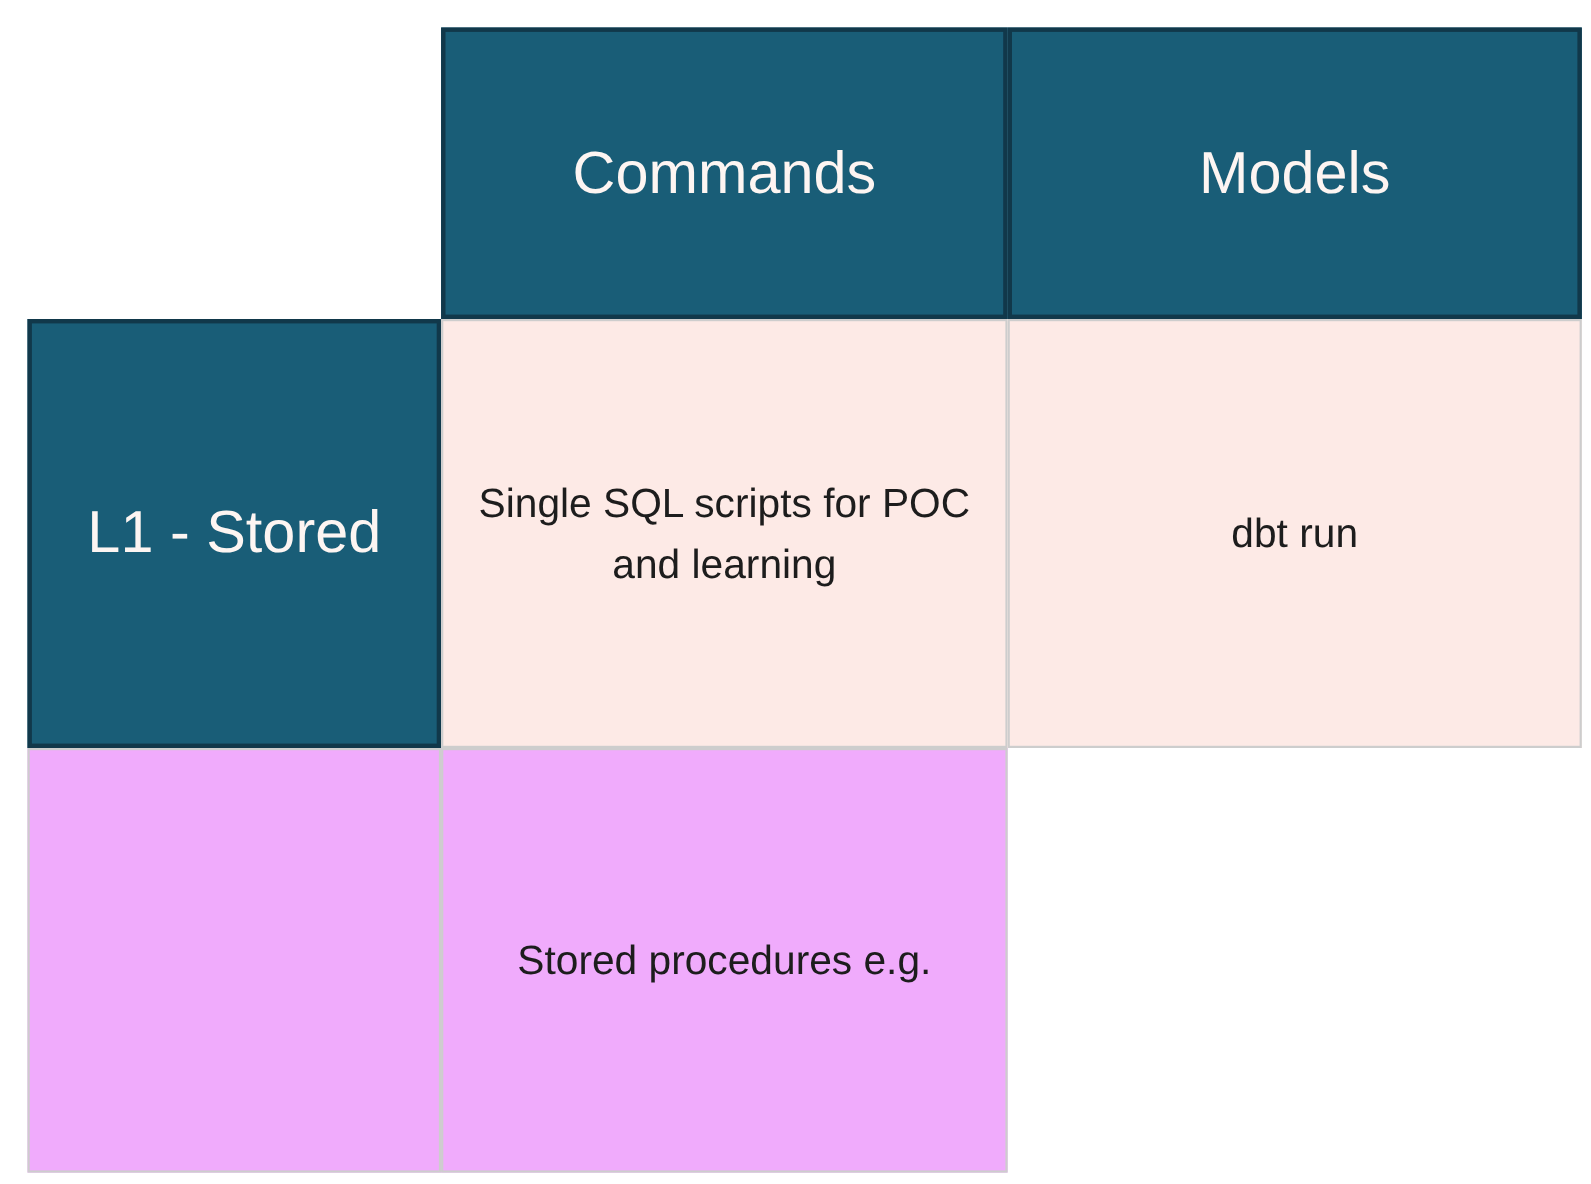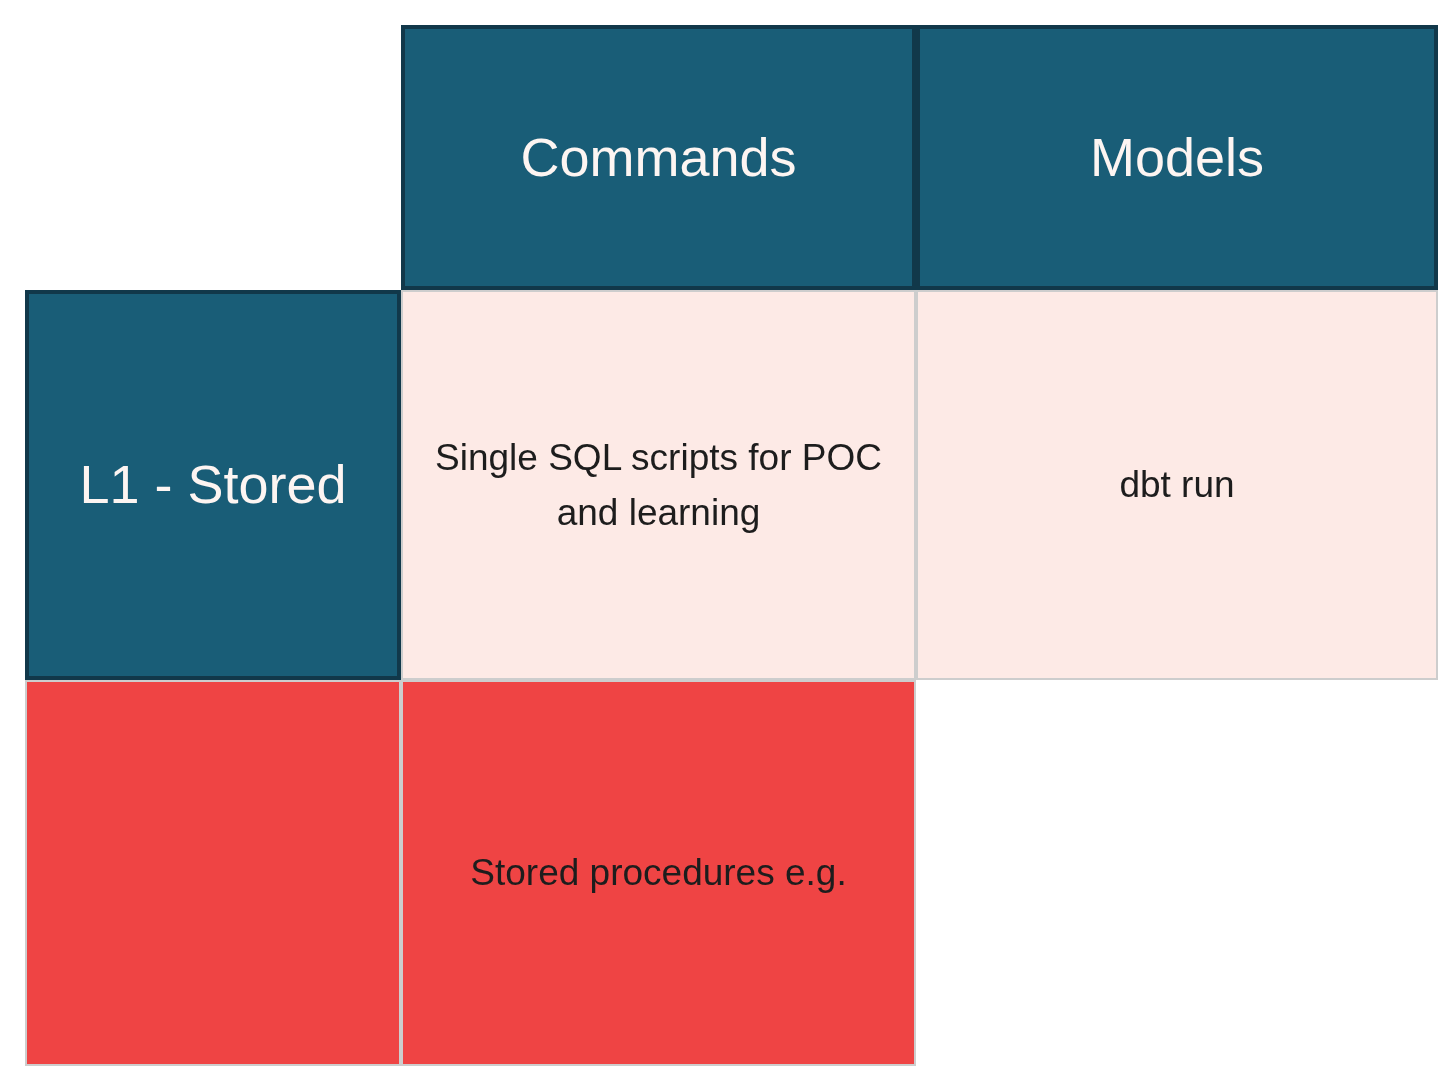--- a/index.html
+++ b/index.html
@@ -35,21 +35,21 @@
     border: none;
   }
   .th {
     background: #195d77;
     border: 4px solid #11384a;
     color: #fdf5f2;
     font-size: 54px;
     line-height: 1.25;
   }
   .td {
-    background: #ef4444;
+    background: #f0abfc;
     border: 2px solid #cdcdcd;
     color: #1d1d1d;
     font-size: 37px;
     line-height: 1.5;
     padding: 0 28px;
   }
   .td.highlight {
     background: #fdeae6;
   }
 </style>

